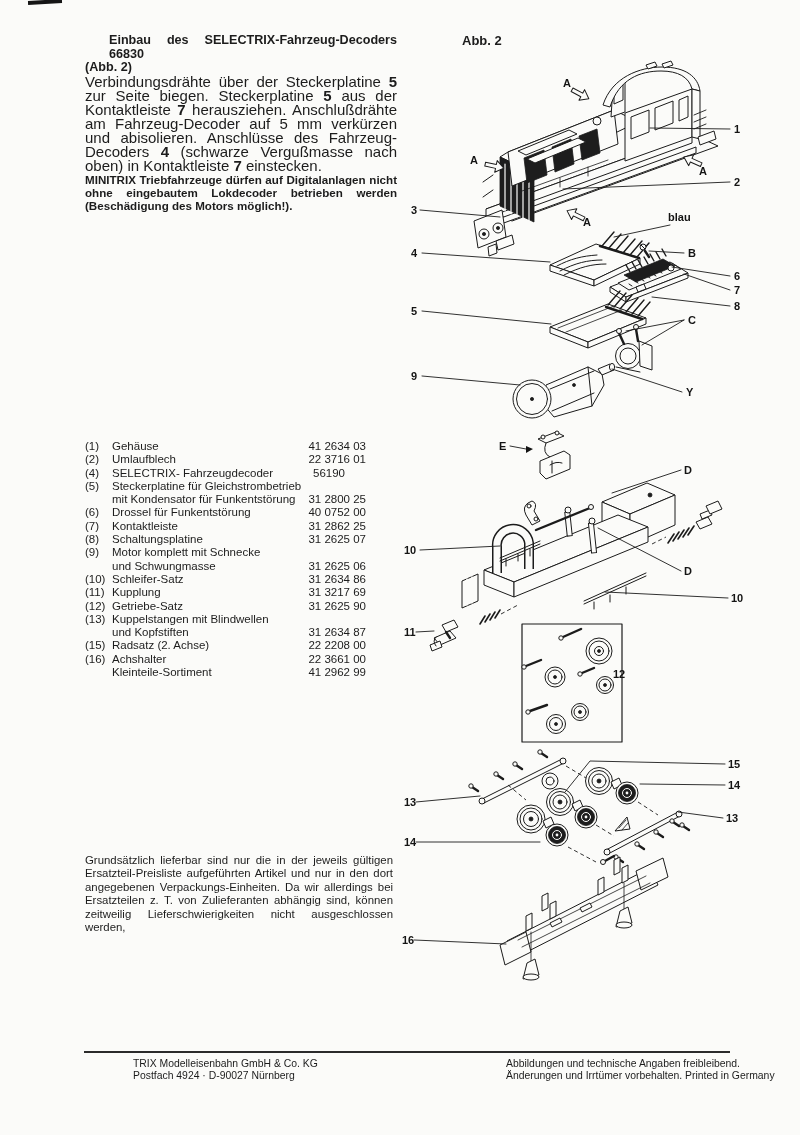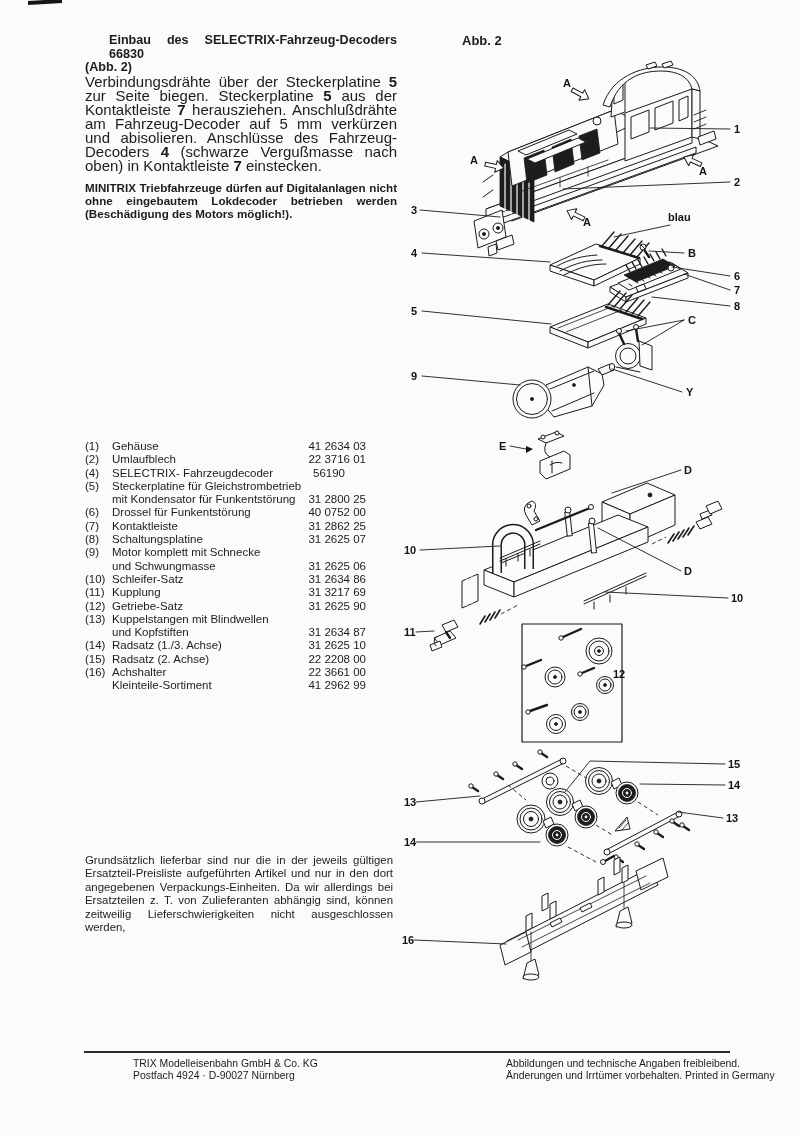--- a/index.html
+++ b/index.html
@@ -6,21 +6,21 @@
   html,body{margin:0;padding:0;background:var(--paper);}
   .page{position:relative;width:800px;height:1135px;background:var(--paper);
         font-family:"Liberation Sans",sans-serif;color:var(--ink);overflow:hidden;}
   .artifact{position:absolute;left:28px;top:0;width:34px;height:4px;background:#151515;transform:rotate(-3deg);}
   
   .install{position:absolute;left:85px;top:34px;width:312px;}
   .head1{font-size:12.6px;font-weight:bold;line-height:13.5px;text-align:justify;text-align-last:justify;padding-left:24px;}
   .head2{font-size:12.6px;font-weight:bold;line-height:13.5px;}
   .body1{font-size:15px;line-height:14px;text-align:justify;}
   .body1 b{font-weight:bold;}
-  .warn{font-size:11.6px;font-weight:bold;line-height:13px;text-align:justify;margin-top:8px;}
+  .warn{font-size:11.6px;font-weight:bold;line-height:13px;text-align:justify;}
   .parts{position:absolute;left:85px;top:440px;width:281px;font-size:11.5px;line-height:13.3px;}
   .parts-head{font-size:12.6px;font-weight:bold;margin:0 0 9px 0;}
   .prow{display:flex;align-items:flex-start;}
   .pno{width:27px;flex:none;}
   .pname{flex:1;}
   .pcode{flex:none;text-align:right;align-self:flex-end;white-space:pre;}
   .avail{position:absolute;left:85px;top:854px;width:308px;font-size:11.4px;line-height:13.4px;text-align:justify;}
   
   .rule{position:absolute;left:84px;top:1051px;width:646px;height:2px;background:#2b2b2b;}
   .foot{position:absolute;top:1058px;font-size:10.4px;line-height:11.8px;margin-left:48px;}
@@ -134,27 +134,20 @@
           </div>
           <div class="pcode">31 2625 90</div>
         </div>
         <div class="prow">
           <div class="pno">(13)</div>
           <div class="pname">
             <div>Kuppelstangen mit Blindwellen</div>
             <div>und Kopfstiften</div>
           </div>
           <div class="pcode">31 2634 87</div>
-        </div>
-        <div class="prow">
-          <div class="pno">(14)</div>
-          <div class="pname">
-            <div>Radsatz (1./3. Achse)</div>
-          </div>
-          <div class="pcode">31 2625 10</div>
         </div>
         <div class="prow">
           <div class="pno">(15)</div>
           <div class="pname">
             <div>Radsatz (2. Achse)</div>
           </div>
           <div class="pcode">22 2208 00</div>
         </div>
         <div class="prow">
           <div class="pno">(16)</div>

